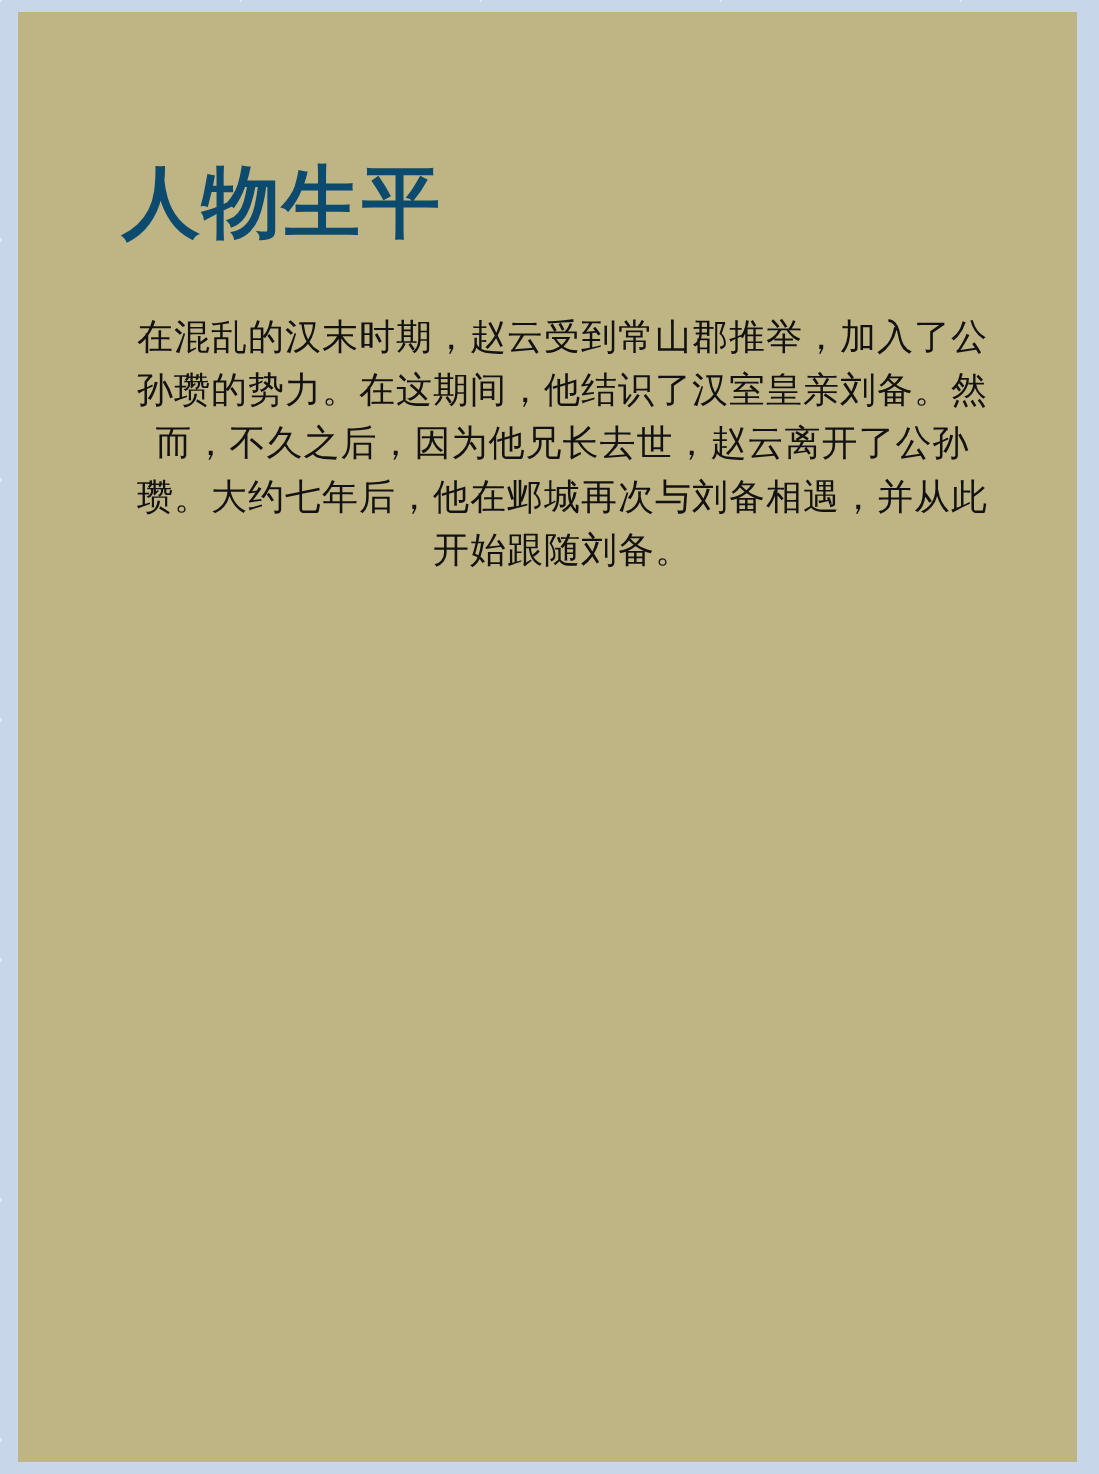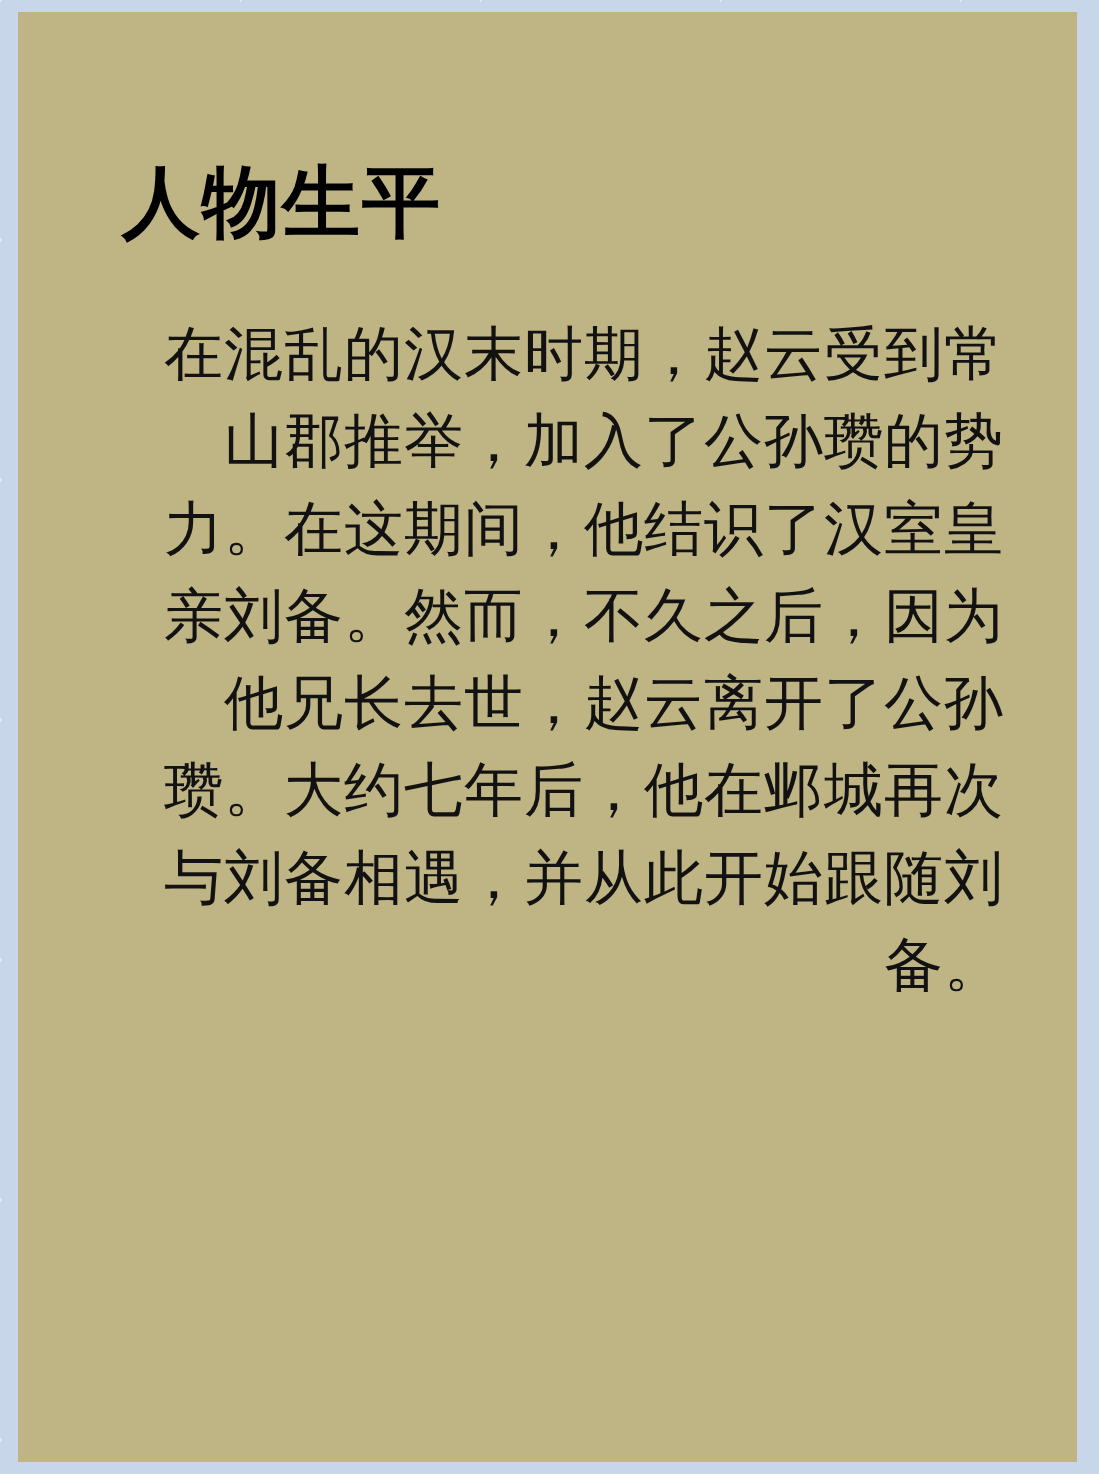--- a/index.html
+++ b/index.html
@@ -38,32 +38,32 @@
     height: 100%;
     background: #bfb484;
     box-sizing: border-box;
     padding: 150px 66px 40px 96px;
   }
   .title {
     font-family: "DejaVu Sans", "Liberation Sans", sans-serif;
     font-weight: 700;
     font-size: 78px;
     line-height: 1.05;
-    color: #000000;
+    color: #0c4a6e;
     letter-spacing: 2px;
     margin: 0 0 66px 8px;
   }
   .body-text {
     font-family: "DejaVu Serif", "Liberation Serif", serif;
-    font-size: 59px;
+    font-size: 36px;
     line-height: 1.48;
     color: #121212;
     letter-spacing: 1px;
-    text-align: right;
-    margin: 7px;
+    text-align: center;
+    margin: 16px;
     white-space: pre-wrap;
   }
 </style>
 </head>
 <body>
 
 <div class="page">
   <div class="watermark"></div>
   <div class="card">
     <h1 class="title">人物生平</h1>

